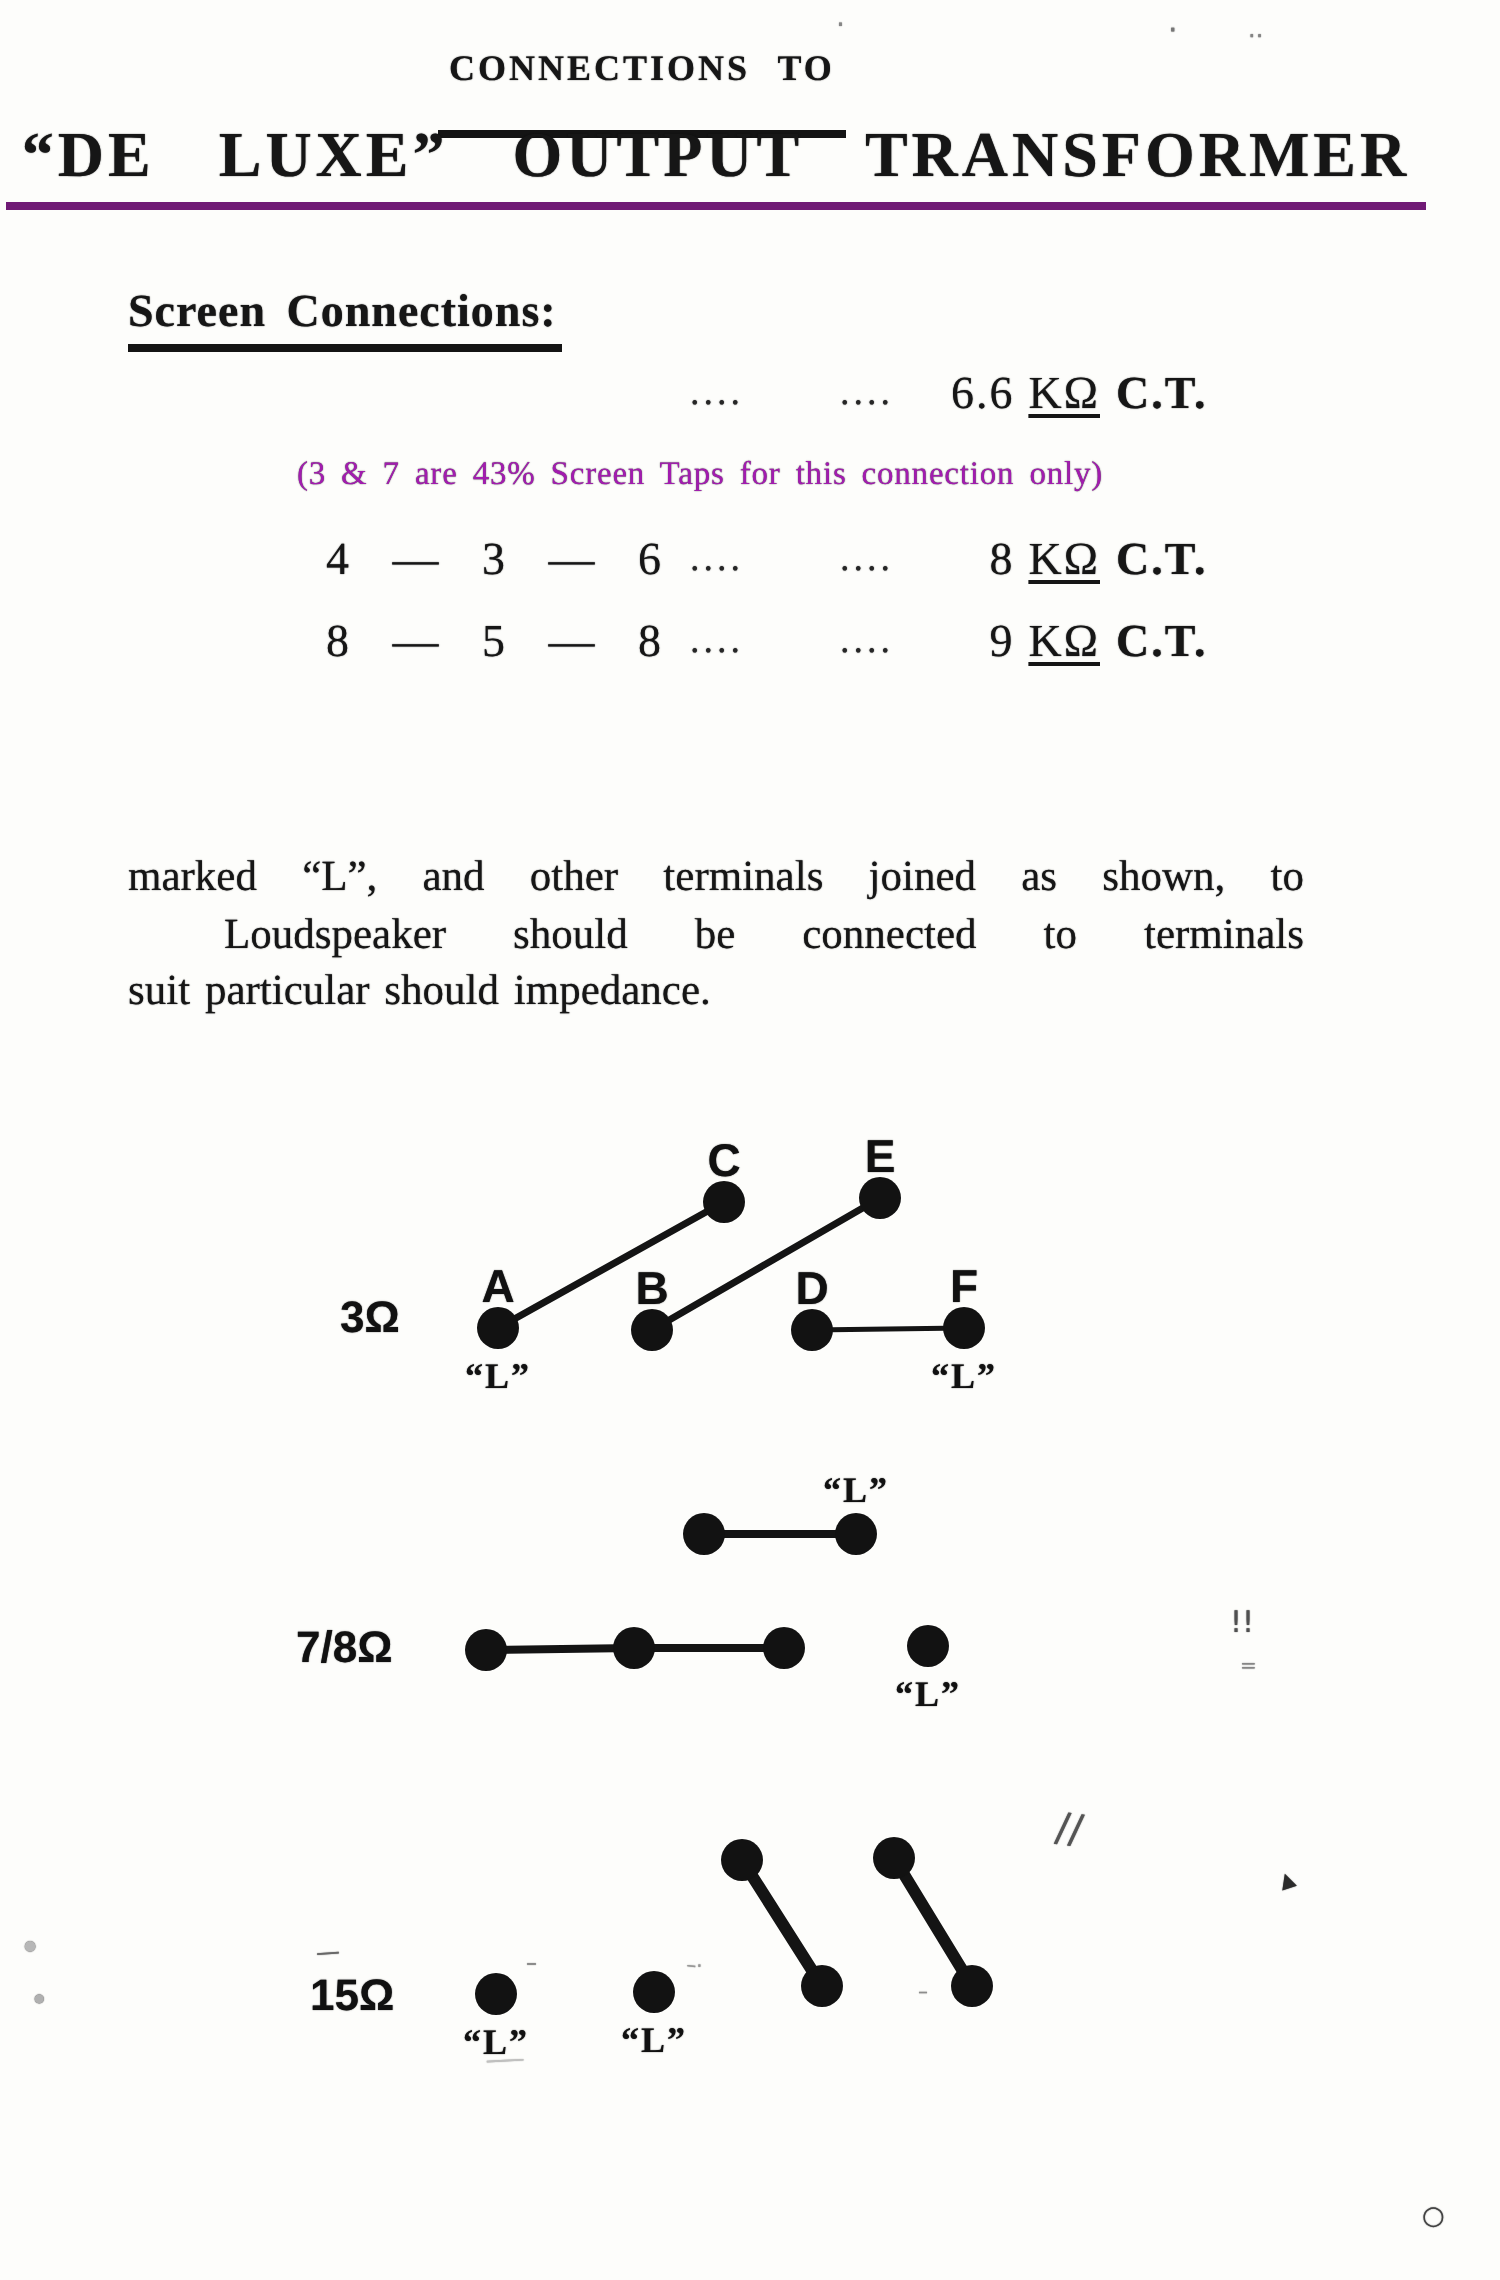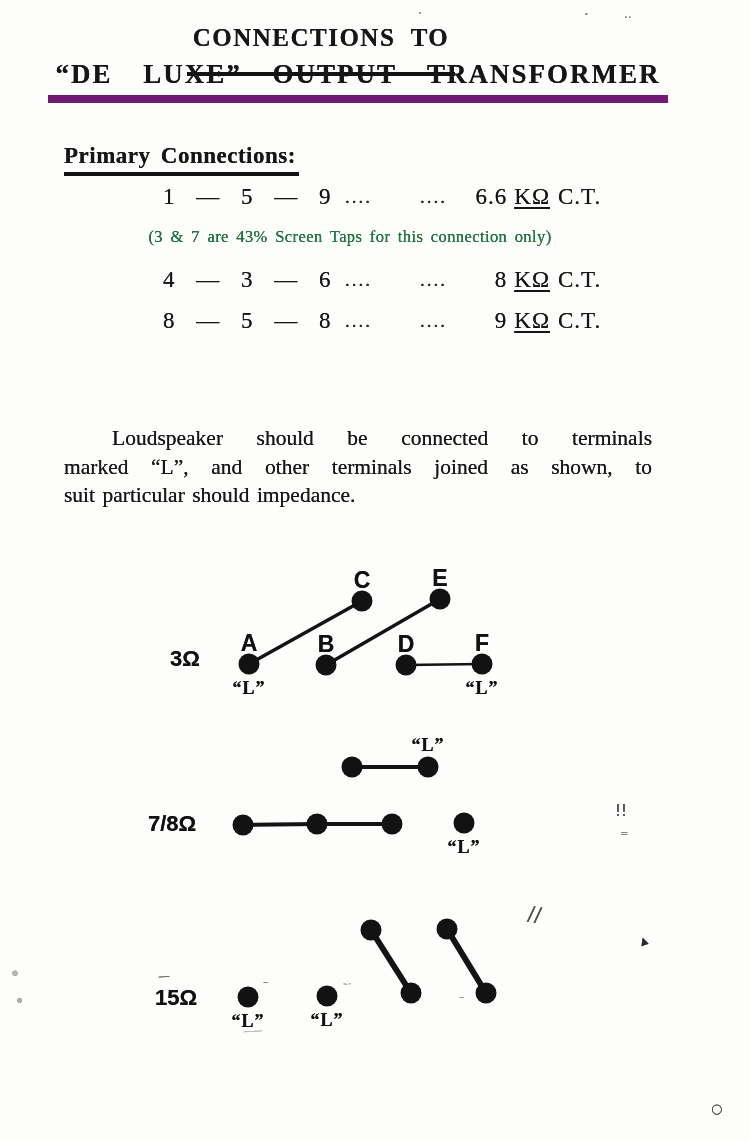--- a/index.html
+++ b/index.html
@@ -10,53 +10,53 @@
     background:#fdfdfb;
     overflow:hidden;
     font-family:"Liberation Serif", serif;
     color:#161616;
   }
   .ink{ text-shadow:0 0 0.6px rgba(10,10,10,.85); }
 
   
   .title-line1{position:absolute;top:24px;left:0;width:642px;text-align:center;}
   .title-line1 span{
-    display:inline-block;font-size:25px;font-weight:bold;letter-spacing:1.5px;
+    display:inline-block;font-size:18px;font-weight:bold;letter-spacing:1.5px;
     word-spacing:8px;border-bottom:4px solid #141414;padding:0 6px 20px 6px;
   }
   .title-line2{position:absolute;top:59px;left:0;width:716px;text-align:center;}
   .title-line2 span{
-    display:inline-block;font-size:27px;font-weight:bold;letter-spacing:2px;
-    word-spacing:22px;border-bottom:8px solid #701a75;padding:0 8px 5px 8px;
+    display:inline-block;font-size:32px;font-weight:bold;letter-spacing:2px;
+    word-spacing:22px;border-bottom:4px solid #701a75;padding:0 8px 5px 8px;
   }
 
   
   .sec-heading{
     position:absolute;left:64px;
     font-size:23px;font-weight:bold;letter-spacing:.5px;word-spacing:4px;
   }
   .sec-heading span{display:inline-block;border-bottom:4px solid #141414;padding:0 3px 3px 0;}
   #primary-heading{top:143px;}
   #secondary-heading{top:371px;left:62px;}
 
   
   .prow{position:absolute;left:0;width:750px;height:32px;font-size:23px;}
   .prow .terms{position:absolute;left:163px;word-spacing:14px;letter-spacing:1px;white-space:nowrap;}
   .prow .dots{position:absolute;font-size:19px;letter-spacing:2px;color:#262626;}
   .prow .dots-a{left:345px;top:2px;}
   .prow .dots-b{left:420px;top:2px;}
   .prow .val{position:absolute;right:200px;text-align:left;white-space:nowrap;letter-spacing:1px;}
   .prow .unit{text-decoration:underline;text-decoration-thickness:2px;text-underline-offset:3px;margin-left:7px;}
-  .prow .ct{position:absolute;left:558px;letter-spacing:1px;}
+  .prow .ct{position:absolute;left:558px;letter-spacing:1px;font-weight:bold;}
   #prow-0{top:184px;}
   #prow-1{top:267px;}
   #prow-2{top:308px;}
   .note{
     position:absolute;top:227px;left:90px;width:520px;text-align:center;
-    font-size:16.5px;letter-spacing:.4px;word-spacing:3px;color:#15803d;
+    font-size:16.5px;letter-spacing:.4px;word-spacing:3px;color:#a21caf;
   }
 
   
   .para{position:absolute;top:426px;left:64px;width:588px;font-size:21.5px;}
   .para .pline{display:block;height:28.5px;text-align:justify;text-align-last:justify;word-spacing:2px;}
   .para .pline.first{padding-left:48px;}
   .para .pline.last{text-align:left;text-align-last:left;}
 
   
   #diagram-svg{position:absolute;top:0;left:0;pointer-events:none;}
@@ -75,25 +75,24 @@
 <div class="page ink">
 
   <div class="title-line1">
     <span>CONNECTIONS TO</span>
   </div>
   <div class="title-line2">
     <span>“DE LUXE” OUTPUT TRANSFORMER</span>
   </div>
 
   <div class="sec-heading" id="primary-heading">
-    <span>Primary Connections:</span>
+    <span>Screen Connections:</span>
   </div>
 
   <div class="prow" id="prow-0">
-    <span class="terms">1 — 5 — 9</span>
     <span class="dots dots-a">....</span>
     <span class="dots dots-b">....</span>
     <span class="val"><span>6.6</span><span class="unit">KΩ</span></span>
     <span class="ct">C.T.</span>
   </div>
 
   <div class="note">(3 &amp; 7 are 43% Screen Taps for this connection only)</div>
 
   <div class="prow" id="prow-1">
     <span class="terms">4 — 3 — 6</span>
@@ -106,22 +105,22 @@
   <div class="prow" id="prow-2">
     <span class="terms">8 — 5 — 8</span>
     <span class="dots dots-a">....</span>
     <span class="dots dots-b">....</span>
     <span class="val"><span>9</span><span class="unit">KΩ</span></span>
     <span class="ct">C.T.</span>
   </div>
 
 
   <div class="para">
+    <span class="pline">marked “L”, and other terminals joined as shown, to</span>
     <span class="pline first">Loudspeaker should be connected to terminals</span>
-    <span class="pline">marked “L”, and other terminals joined as shown, to</span>
     <span class="pline last">suit particular should impedance.</span>
   </div>
 
   <svg id="diagram-svg" width="750" height="1140" viewBox="0 0 750 1140" xmlns="http://www.w3.org/2000/svg">
       <g>
         <text x="170" y="666" class="imp-label">3Ω</text>
         <line x1="249" y1="664" x2="362" y2="601" class="conn" stroke-width="3.5"></line>
         <line x1="326" y1="665" x2="440" y2="599" class="conn" stroke-width="3.5"></line>
         <line x1="406" y1="665" x2="482" y2="664" class="conn" stroke-width="2.5"></line>
         <circle cx="249" cy="664" r="10.5" class="tdot"></circle>

